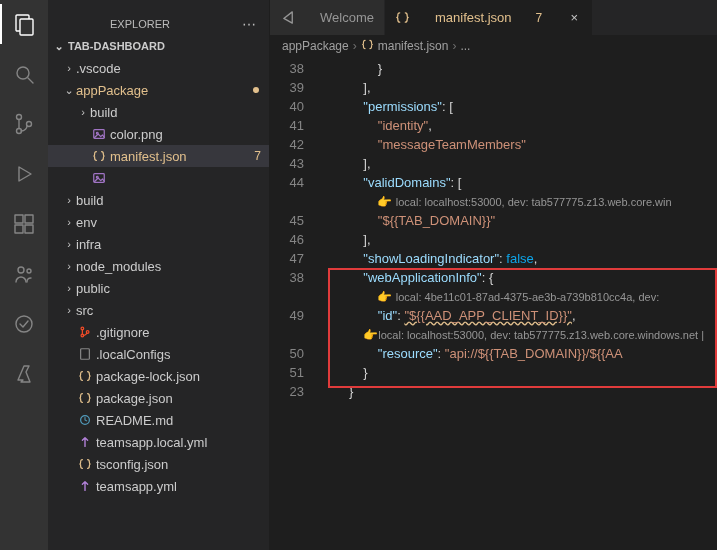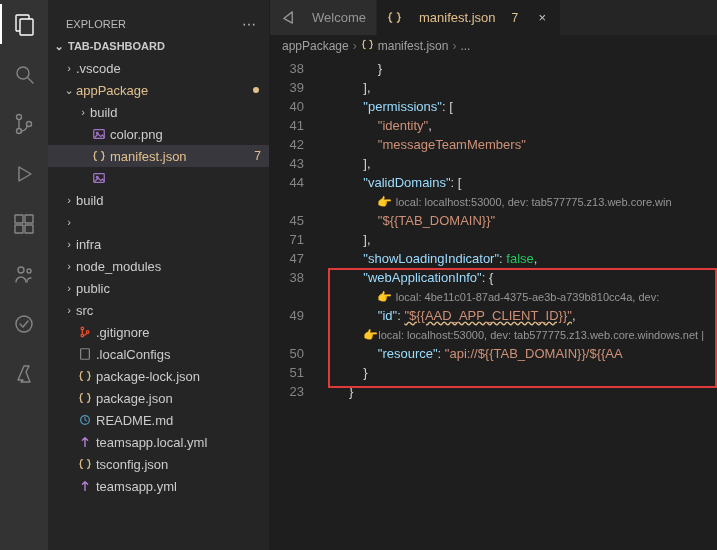--- a/index.html
+++ b/index.html
@@ -40,20 +40,21 @@
     display: flex; flex-direction: column;
     border-right: 1px solid #1e1e1e;
   }
   .sidebar-header {
     height: 35px;
     display: flex; align-items: center;
     padding: 12px 12px 0 18px;
     font-size: 11px;
     color: #bbbbbb;
     justify-content: space-between;
+    margin-left: 44px;
   }
   .sidebar-header .dots { font-size: 14px; letter-spacing: 1px; }
   .tree-root-header {
     height: 22px;
     display: flex; align-items: center;
     padding-left: 4px;
     font-size: 11px; font-weight: 700;
     color: #cccccc;
   }
   .tree-root-header .chev { width: 14px; display: inline-flex; justify-content: center; margin-right: 2px; }
@@ -94,21 +95,21 @@
     height: 35px;
     background: #252526;
     display: flex;
   }
   .tab {
     height: 35px;
     display: flex; align-items: center;
     padding: 0 10px;
     background: #2d2d2d;
     border-right: 1px solid #252526;
-    gap: 16px;
+    gap: 24px;
     font-size: 13px;
     color: #969696;
     position: relative;
   }
   .tab.active {
     background: #1e1e1e;
     color: #e2c08d;
   }
   .tab .tab-ico { width: 16px; display: inline-flex; justify-content: center; }
   .tab .tab-badge { color: #e2c08d; font-size: 12px; }
@@ -145,21 +146,21 @@
   .lines {
     flex: 1;
     padding-top: 2px;
     position: relative;
     min-width: 0;
   }
   .line { height: 19px; line-height: 19px; white-space: pre; }
   .tok-brace  { color: #d4d4d4; }
   .tok-key    { color: #9cdcfe; }
   .tok-str    { color: #ce9178; }
-  .tok-bool   { color: #22c55e; }
+  .tok-bool   { color: #0ea5e9; }
   .tok-punct  { color: #d4d4d4; }
   .tok-hint   { color: #969696; font-size: 11px; }
   .tok-warn   { text-decoration-line: underline; text-decoration-style: wavy; text-decoration-color: #e2c08d; }
   .emoji { font-size: 12px; }
   .highlight-box {
     position: absolute;
     border: 2px solid #e03b3b;
     pointer-events: none;
   }
   svg { stroke: currentColor; fill: none; stroke-width: 1.4; stroke-linecap: round; stroke-linejoin: round; }
@@ -276,20 +277,21 @@
             <path d="M3 12l4-4 3 3 2-2 2 3"></path>
           </svg>
         </span>
       </div>
       <div class="tree-row depth-1">
         <span class="chev">›</span>
         <span class="lbl">build</span>
       </div>
       <div class="tree-row depth-1">
         <span class="chev">›</span>
+        <span class="lbl">env</span>
       </div>
       <div class="tree-row depth-1">
         <span class="chev">›</span>
         <span class="lbl">infra</span>
       </div>
       <div class="tree-row depth-1">
         <span class="chev">›</span>
         <span class="lbl">node_modules</span>
       </div>
       <div class="tree-row depth-1">
@@ -414,21 +416,21 @@
     <div class="gutter" id="gutter">
         <div>38</div>
         <div>39</div>
         <div>40</div>
         <div>41</div>
         <div>42</div>
         <div>43</div>
         <div>44</div>
         <div></div>
         <div>45</div>
-        <div>71</div>
+        <div>46</div>
         <div>47</div>
         <div>38</div>
         <div></div>
         <div>49</div>
         <div></div>
         <div>50</div>
         <div>51</div>
         <div>23</div>
       </div>
     <div class="lines" id="lines">

